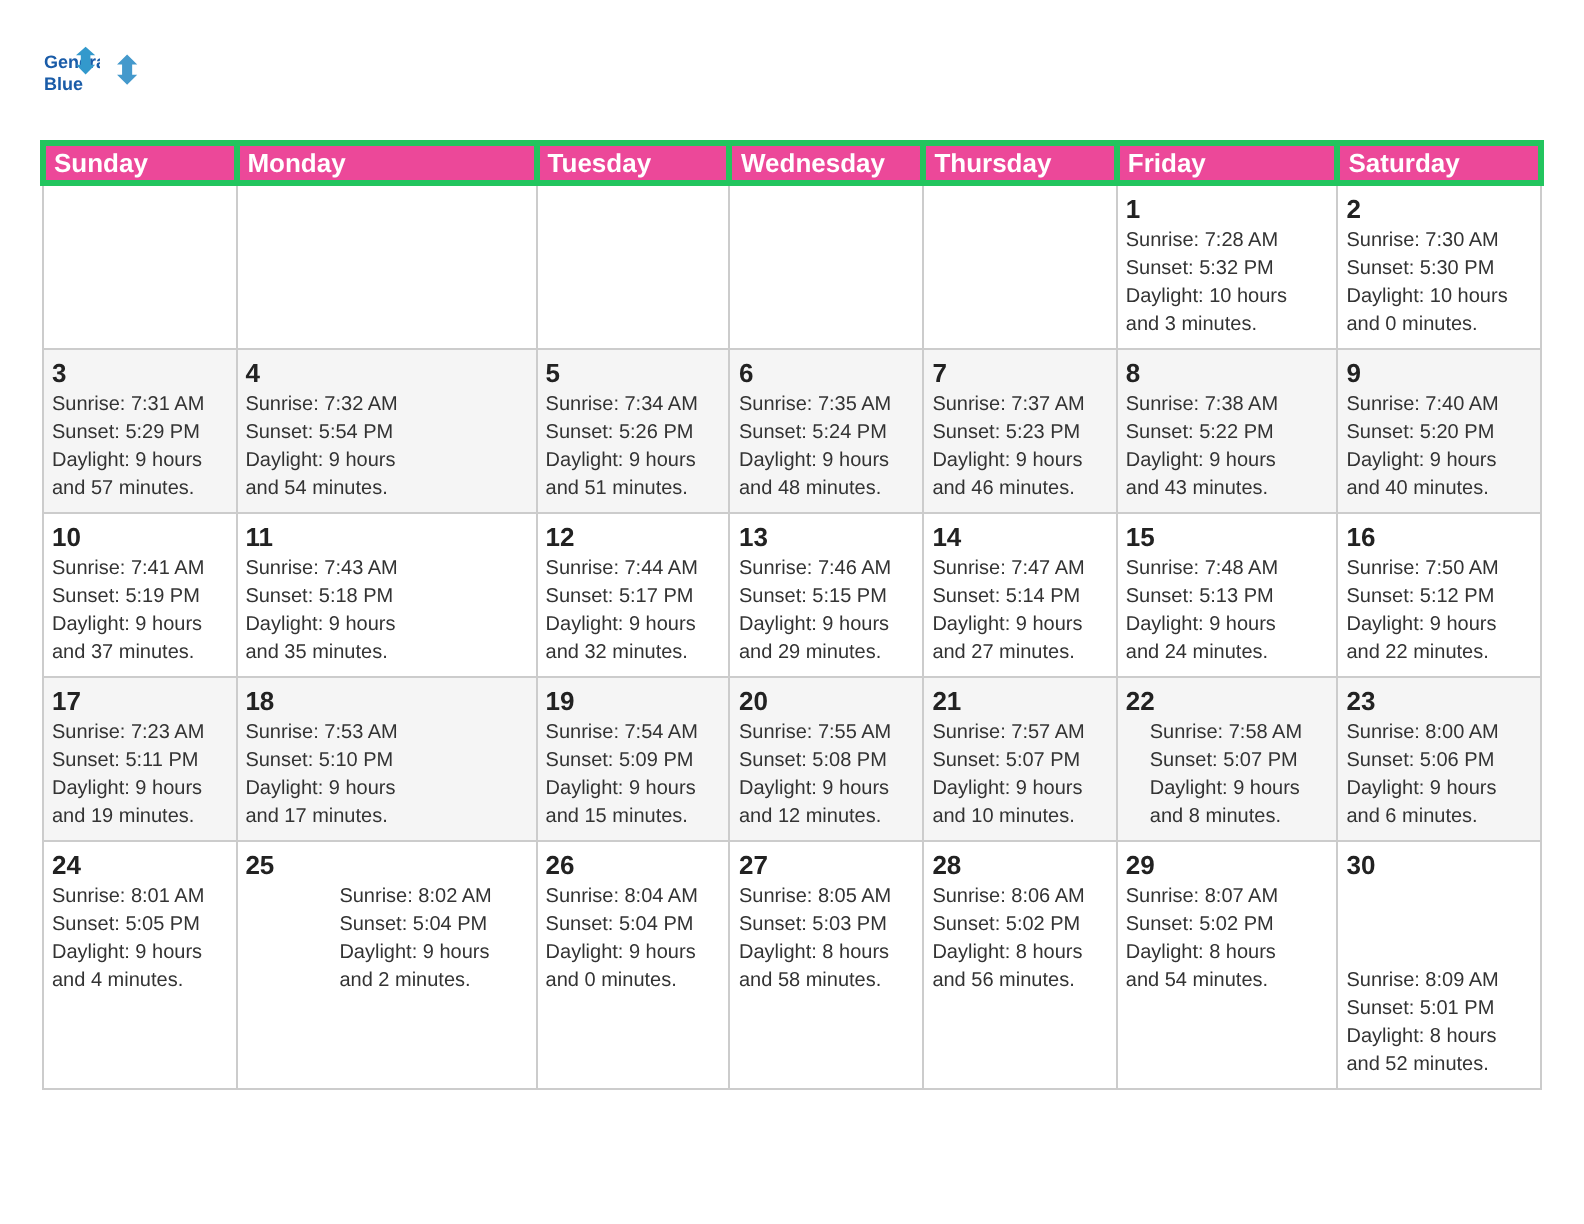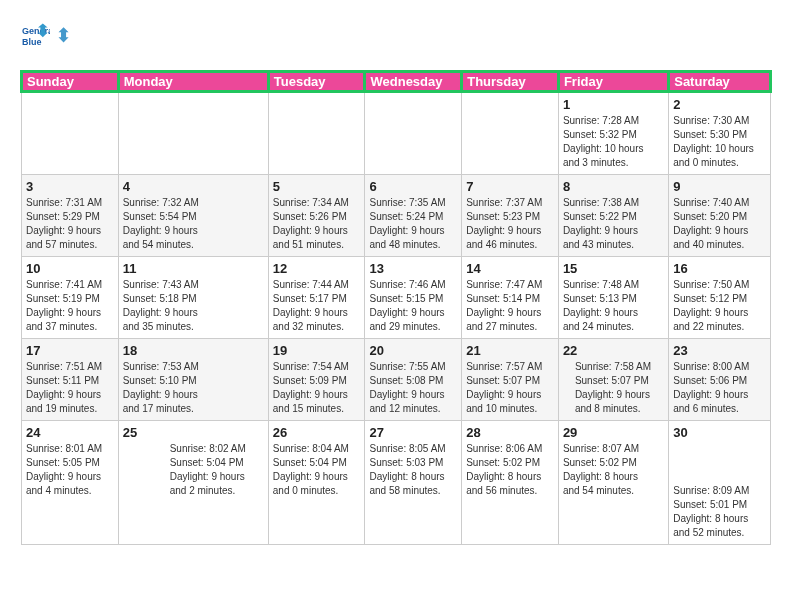--- a/index.html
+++ b/index.html
@@ -231,21 +231,21 @@
           <span class="day-num">16</span>
           <div class="day-info" style="white-space: pre-line;">Sunrise: 7:50 AM
 Sunset: 5:12 PM
 Daylight: 9 hours
 and 22 minutes.</div>
         </td>
       </tr>
       <tr>
         <td>
           <span class="day-num">17</span>
-          <div class="day-info" style="white-space: pre-line;">Sunrise: 7:51 AM
+          <div class="day-info" style="white-space: pre-line;">Sunrise: 7:23 AM
 Sunset: 5:11 PM
 Daylight: 9 hours
 and 19 minutes.</div>
         </td>
         <td>
           <span class="day-num">18</span>
           <div class="day-info" style="white-space: pre-line;">Sunrise: 7:53 AM
 Sunset: 5:10 PM
 Daylight: 9 hours
 and 17 minutes.</div>

